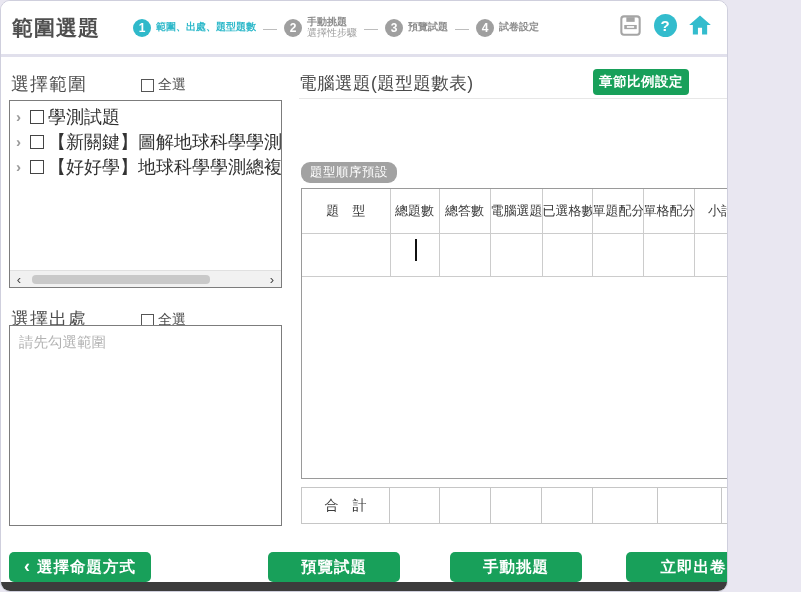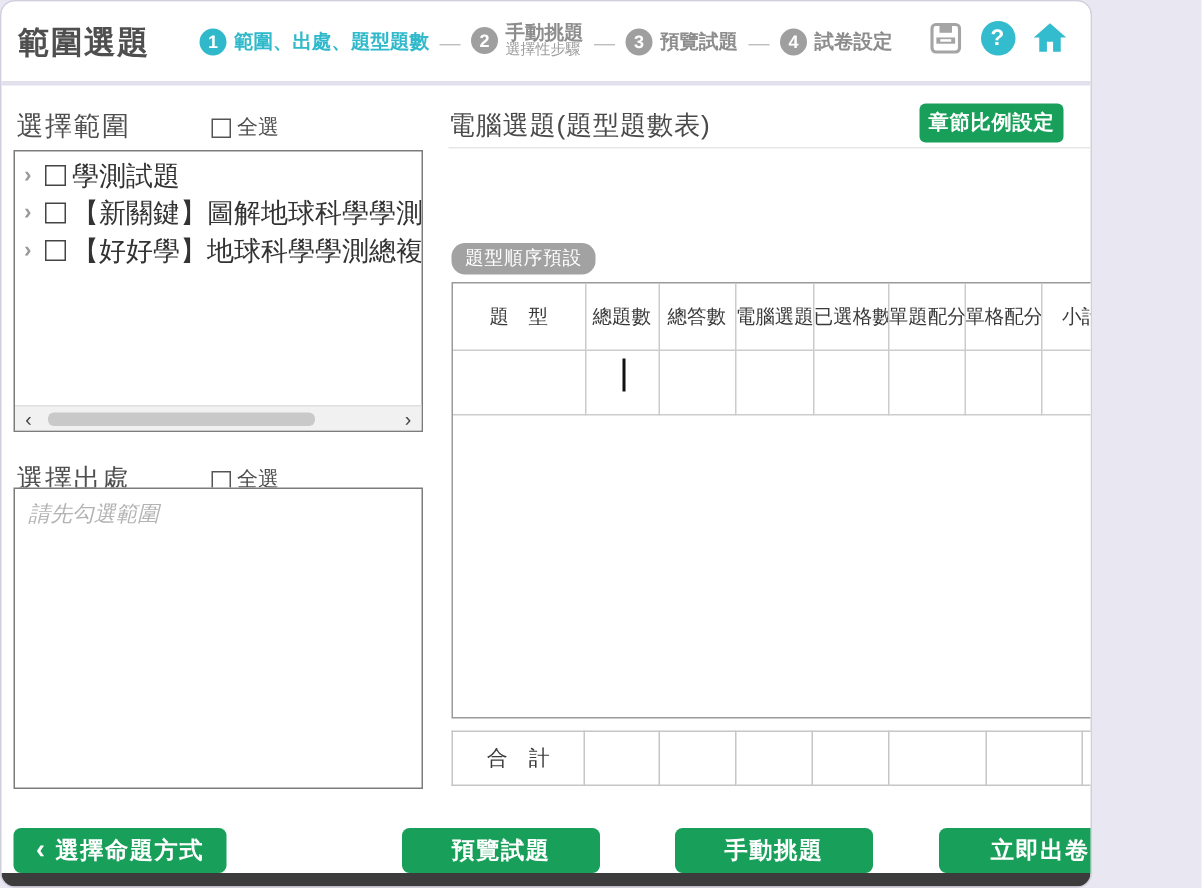--- a/index.html
+++ b/index.html
@@ -18,21 +18,21 @@
   
   .header { position:absolute; left:0; top:0; width:100%; height:53px; background:#fff; }
   .page-title { position:absolute; left:11px; top:13px; font-size:21px; font-weight:600; color:#4f4f4f; letter-spacing:1px; }
   .stepper { position:absolute; left:132px; top:0; height:53px; display:flex; align-items:center; gap:7px; }
   .step { display:flex; align-items:center; gap:5px; cursor:pointer; }
   .step-circle {
     width:18px; height:18px; border-radius:50%; background:#9f9f9f; color:#fff;
     font-size:12px; font-weight:bold; display:flex; align-items:center; justify-content:center; flex:0 0 auto;
   }
   .step-labels { display:flex; flex-direction:column; line-height:1.05; }
-  .step-label { font-size:13px; color:#8d8d8d; font-weight:600; white-space:nowrap; }
+  .step-label { font-size:10px; color:#8d8d8d; font-weight:600; white-space:nowrap; }
   .step-sublabel { font-size:10px; color:#9d9d9d; }
   .step.active .step-circle { background:#2fb9ca; }
   .step.active .step-label { color:#2fb9ca; }
   .step-dash { color:#bdbdbd; font-size:14px; }
   .header-icons { position:absolute; right:14px; top:11px; display:flex; align-items:center; gap:9px; }
   .icon-btn { width:26px; height:26px; display:flex; align-items:center; justify-content:center; cursor:pointer; }
   .help-circle { width:23px; height:23px; border-radius:50%; background:#33bccd; color:#fff; font-size:15px; font-weight:bold; display:flex; align-items:center; justify-content:center; }
   .header-divider { position:absolute; left:0; top:53px; width:100%; height:3px; background:#e1e0ec; }
 
   
@@ -55,31 +55,31 @@
   }
   .hscroll-arrow { position:absolute; top:0; width:14px; height:16px; display:flex; align-items:center; justify-content:center; font-size:13px; color:#444; cursor:pointer; }
   .hscroll-arrow.left { left:2px; }
   .hscroll-arrow.right { right:2px; }
   .hscroll-thumb { position:absolute; left:22px; top:4px; width:178px; height:9px; background:#c9c9c9; border-radius:4px; cursor:pointer; }
 
   .source-box {
     position:absolute; left:8px; top:324px; width:273px; height:201px;
     border:1px solid #7c7c7c; background:#fff;
   }
-  .placeholder { position:absolute; left:9px; top:7px; font-size:14.5px; color:#b3b3b3;font-style:italic; }
+  .placeholder { position:absolute; left:9px; top:7px; font-size:14.5px; color:#b3b3b3; }
 
   
   .main-title { position:absolute; left:298px; top:70px; font-size:17.5px; color:#4a4a4a; letter-spacing:0.5px; }
   .green-btn {
     position:absolute; top:68px; height:26px; padding:0 10px;
     background:#18a05a; color:#fff; font-size:13.5px; font-weight:bold;
     border:none; border-radius:4px; display:flex; align-items:center; justify-content:center;
     cursor:pointer; letter-spacing:0.5px; white-space:nowrap;
   }
-  .btn-chapter { left:592px; width:96px;margin-left:20px; }
+  .btn-chapter { left:592px; width:96px; }
   .btn-difficulty { left:697px; width:96px; }
   .main-divider { position:absolute; left:298px; top:97px; width:497px; height:1px; background:#e7e7e7; }
 
   .preset-btn {
     position:absolute; left:300px; top:161px; height:21px; padding:0 9px;
     background:#a2a2a2; color:#fff; font-size:12.5px; border:none; border-radius:9px;
     display:flex; align-items:center; cursor:pointer; letter-spacing:0.5px;
   }
 
   .qtable-container {

